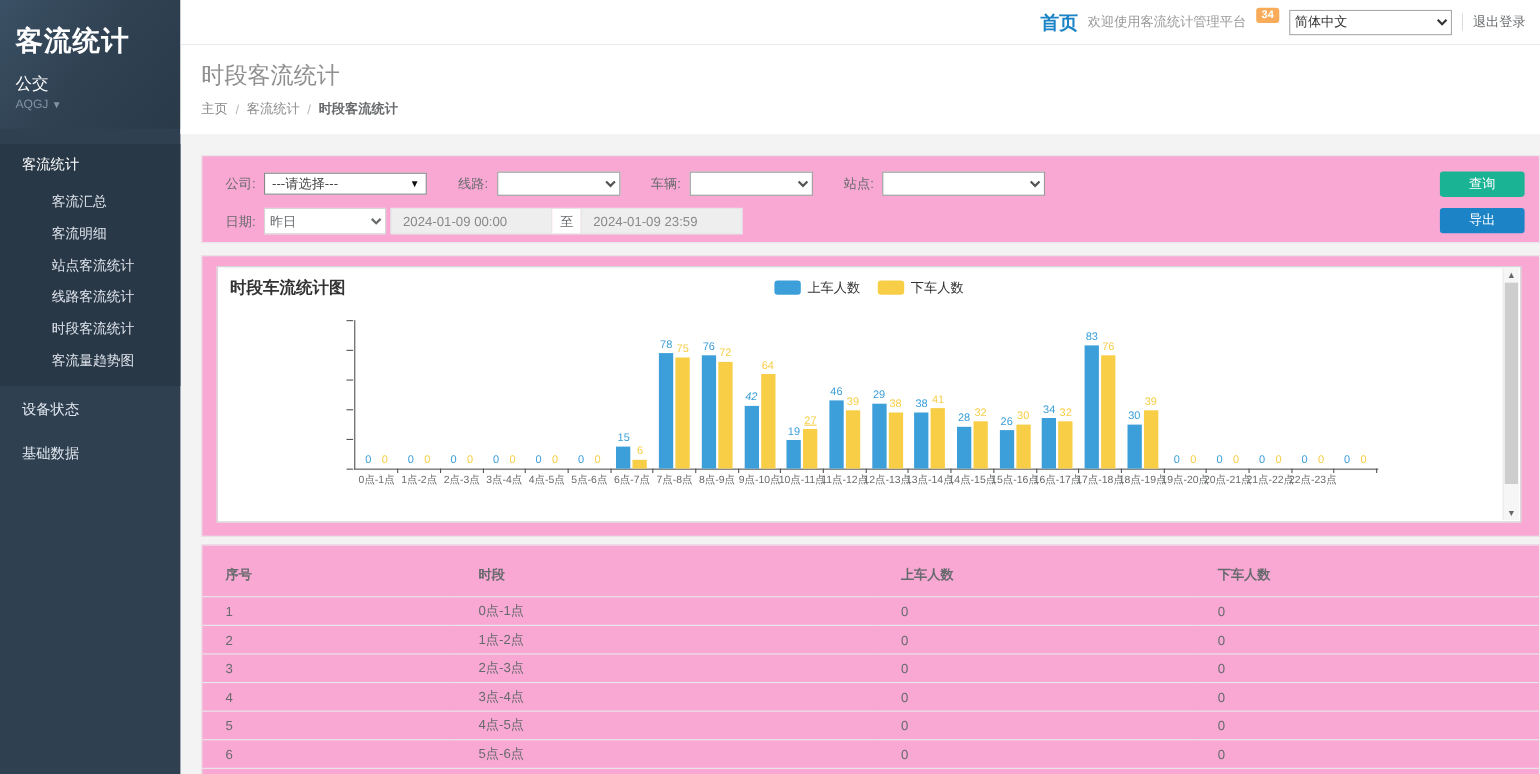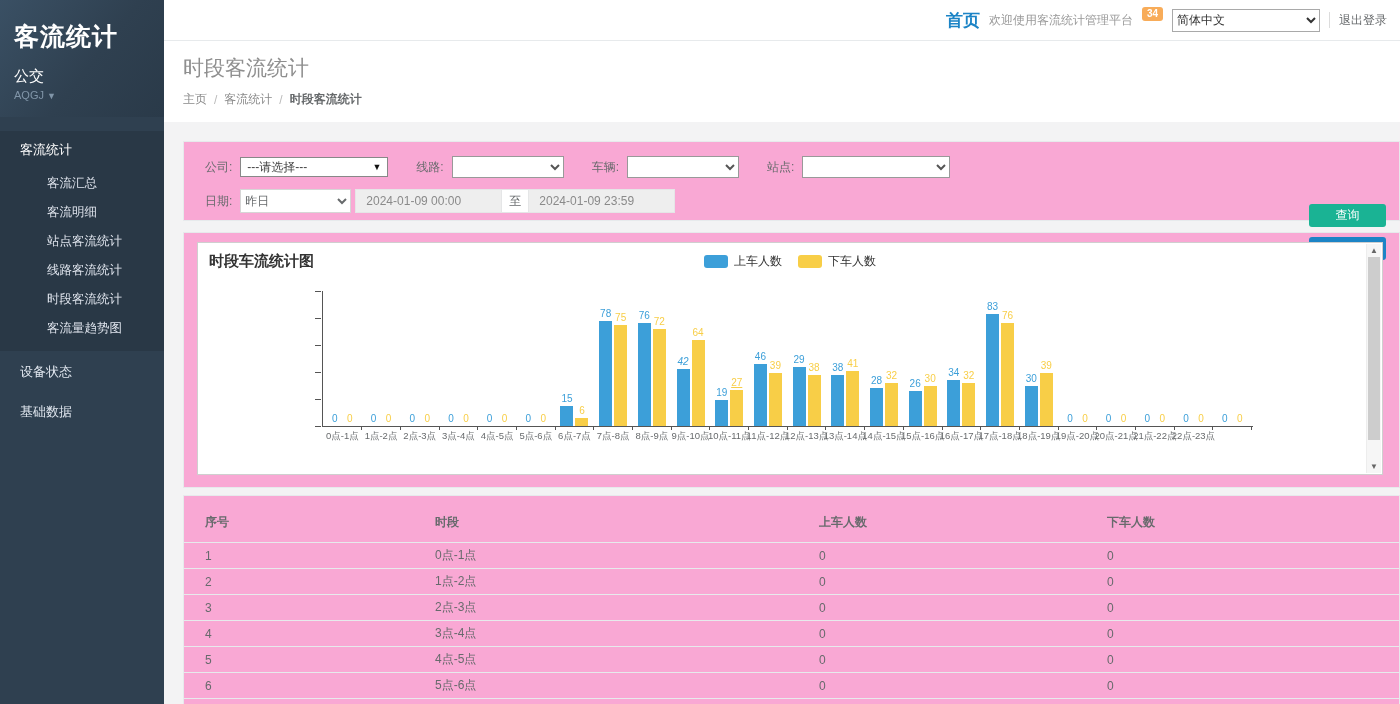--- a/index.html
+++ b/index.html
@@ -49,21 +49,21 @@
   .filter-panel { position:relative; height:80px; padding:13px 0 0 21px; margin-bottom:11px; }
   .filter-row { display:flex; align-items:center; height:24px; margin-bottom:10px; }
   .f-label { font-size:12px; color:#676a6c; margin-right:8px; }
   .combo { width:148px; height:20px; border:1px solid #888; background:#fff; display:flex; align-items:center; justify-content:space-between; padding:0 6px; font-size:12px; color:#444; margin-right:28px; cursor:pointer; }
   .combo .tri { font-size:9px; color:#111; }
   .filter-select { height:22px; font-size:12px; color:#555; border:1px solid #999; background:#fff; margin-right:28px; }
   .w112 { width:112px; } .w148 { width:148px; }
   .date-select { width:111px; height:24px; font-size:12px; color:#676a6c; border:1px solid #d6d6d6; background:#fff; margin-right:4px; }
   .date-box { width:147px; height:24px; background:#eeeeee; border:1px solid #e5e6e7; font-size:12px; color:#8a8a8a; line-height:22px; padding-left:10px; }
   .to-box { width:26px; height:24px; background:#fff; border:1px solid #e5e6e7; border-left:none; border-right:none; text-align:center; line-height:22px; font-size:12px; color:#676a6c; }
-  .btn { position:absolute; right:13px; width:77px; height:23px; border:none; border-radius:3px; color:#fff; font-size:12px; cursor:pointer; font-family:Liberation Mono, monospace;margin-top:48px; }
+  .btn { position:absolute; right:13px; width:77px; height:23px; border:none; border-radius:3px; color:#fff; font-size:12px; cursor:pointer; font-family:Liberation Mono, monospace; }
   .btn-query { top:14px; background:#1ab394; }
   .btn-export { top:47px; background:#1c84c6; }
 
   
   .chart-panel { height:256px; padding:9px 16px 14px 13px; margin-bottom:7px; }
   .chart-box { position:relative; height:233px; border:1px solid #cfcfcf; background:#fff; overflow:hidden; }
   .chart-title { position:absolute; top:9px; left:11px; font-size:15px; font-weight:bold; color:#333;text-align:center; }
   .legend { position:absolute; top:10px; left:50%; transform:translateX(-50%); display:flex; gap:16px; align-items:center; }
   .legend-item { display:flex; gap:6px; align-items:center; cursor:pointer; }
   .legend-swatch { width:24px; height:13px; border-radius:3px; }

